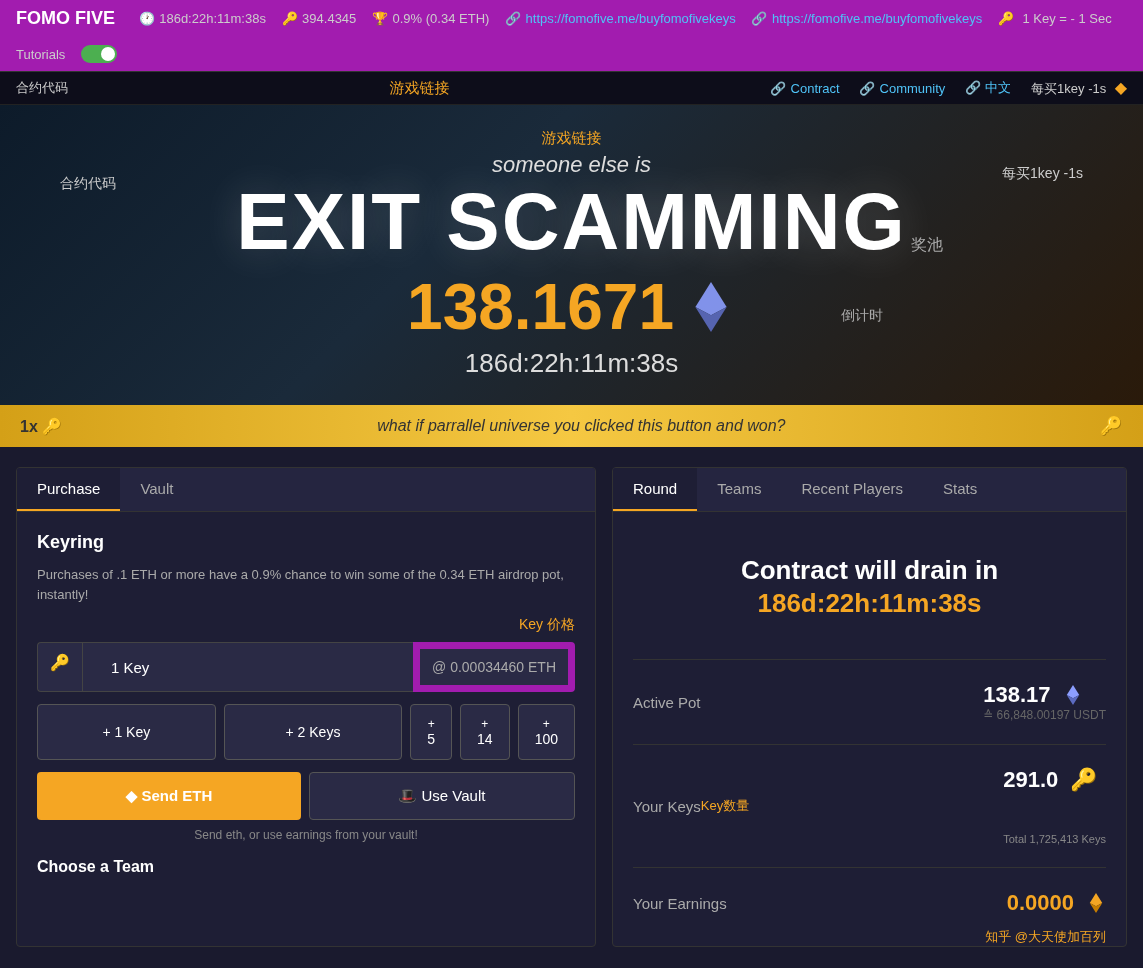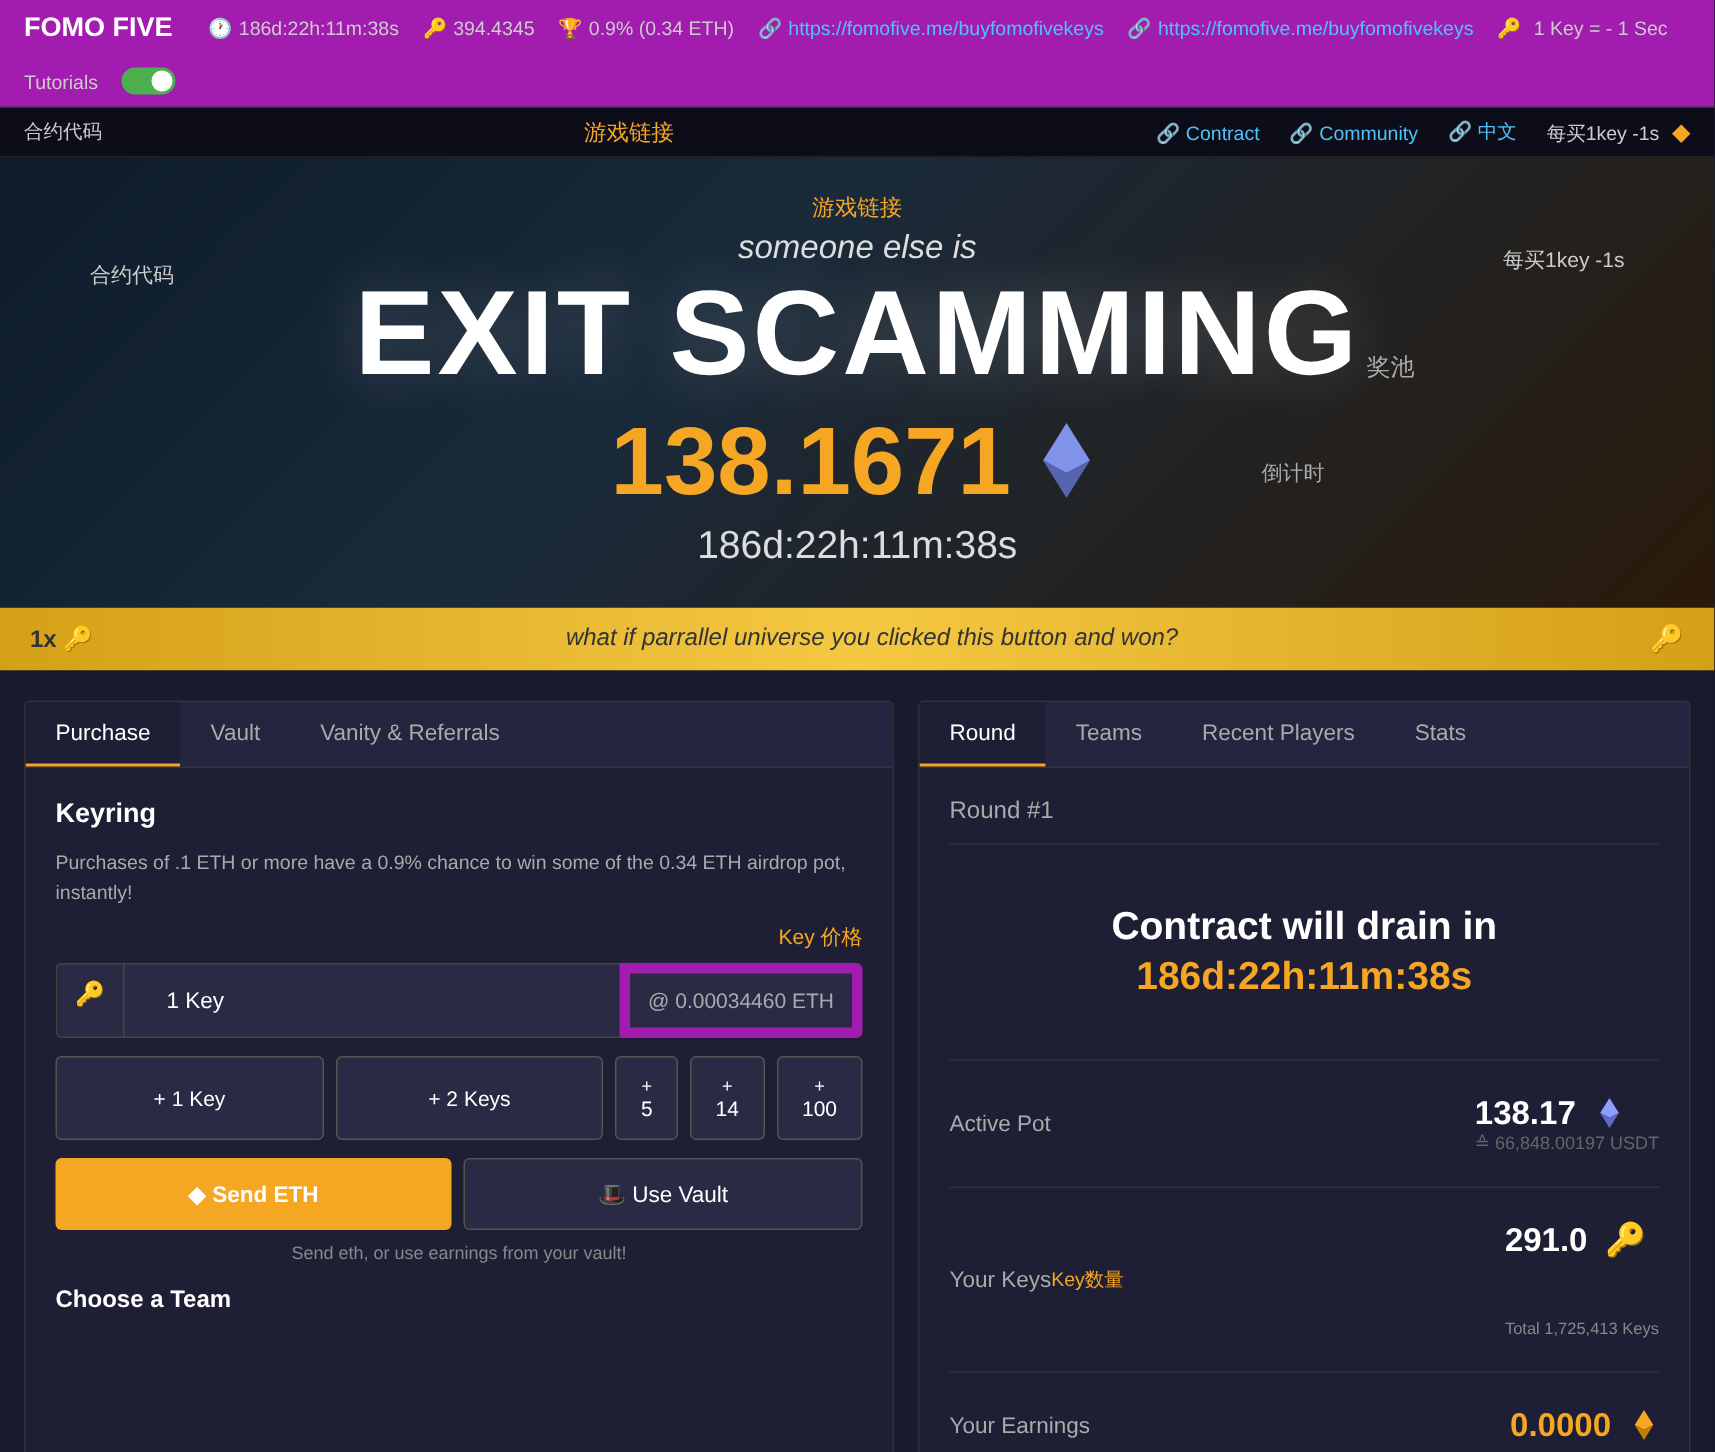--- a/index.html
+++ b/index.html
@@ -501,21 +501,20 @@
   <span class="banner-text">what if parrallel universe you clicked this button and won?</span>
   <span class="banner-icon">🔑</span>
 </div>
 
 <div class="main-content">
 
   <div class="left-panel">
     <div class="tab-bar">
       <div class="tab-item active">Purchase</div>
       <div class="tab-item">Vault</div>
-      <div class="tab-item">Vanity &amp; Referrals</div>
     </div>
 
     <div class="panel-content">
       <div class="section-title">Keyring</div>
 
       <div class="info-text">Purchases of .1 ETH or more have a 0.9% chance to win some of the 0.34 ETH airdrop pot, instantly!</div>
 
       <div class="key-price-label">Key  价格</div>
 
       <div class="key-input-row">
@@ -560,21 +559,20 @@
 
   <div class="right-panel">
     <div class="right-tab-bar">
       <div class="right-tab-item active">Round</div>
       <div class="right-tab-item">Teams</div>
       <div class="right-tab-item">Recent Players</div>
       <div class="right-tab-item">Stats</div>
     </div>
 
     <div class="right-content">
-      <div class="round-label">Round #1</div>
 
       <div class="drain-box">
         <div class="drain-title">Contract will drain in</div>
         <div class="drain-countdown">186d:22h:11m:38s</div>
       </div>
 
       <hr class="stats-divider">
 
       <div class="stat-row">
         <span class="stat-label">Active Pot</span>

